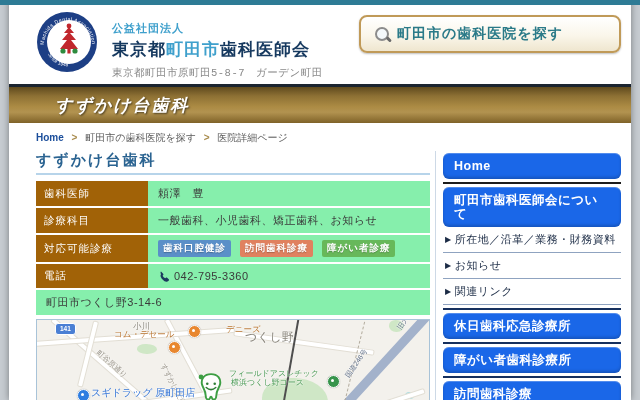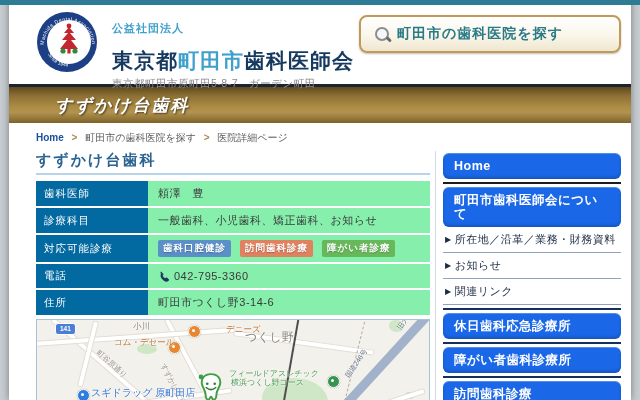--- a/index.html
+++ b/index.html
@@ -12,23 +12,23 @@
   .topbar{position:absolute;left:0;top:0;width:640px;height:5px;background:#2e7b95;z-index:10;}
   .page{
     position:absolute;left:9px;top:0;width:622px;height:400px;background:#ffffff;
     box-shadow:0 0 7px rgba(0,0,0,.4);overflow:hidden;
   }
   
   .header{position:relative;height:84px;background:#fff;}
   .logo{position:absolute;left:27px;top:11px;width:62px;height:62px;}
   .orgblock{position:absolute;left:103px;top:21px;}
   .org-type{font-size:11px;font-weight:bold;color:#3fa0cc;letter-spacing:1px;}
-  .org-name{font-size:21px;font-weight:bold;color:#16395f;letter-spacing:1px;line-height:25px;margin-top:12px;}
+  .org-name{font-size:17px;font-weight:bold;color:#16395f;letter-spacing:1px;line-height:25px;margin-top:1px;}
   .org-name .hl{color:#3fa0cc;}
-  .org-addr{font-size:10.5px;color:#8a8a8a;margin-top:4px;letter-spacing:.5px;}
+  .org-addr{font-size:10.5px;color:#8a8a8a;margin-top:4px;letter-spacing:.5px;font-family:Liberation Mono, monospace;}
   .search-btn{
     position:absolute;right:10px;top:15px;height:34px;min-width:230px;
     border:2px solid #c09a58;border-radius:8px;
     background:linear-gradient(180deg,#ffffff 0%,#faf6ea 55%,#efe6cf 100%);
     box-shadow:0 1px 2px rgba(0,0,0,.25), inset 0 1px 0 #fff;
     display:flex;align-items:center;gap:7px;padding:0 14px;cursor:pointer;
     color:#2a7a88;font-size:14px;font-weight:bold;letter-spacing:1px;
   }
   .mag{position:relative;width:15px;height:15px;display:inline-block;}
   .mag::before{content:"";position:absolute;left:0;top:0;width:10px;height:10px;border:2px solid #8c8c8c;border-radius:50%;background:#f4f8fa;}
@@ -52,21 +52,21 @@
   
   .content{display:flex;padding:0 10px 0 27px;}
   .main{width:394px;}
   .clinic-title{
     margin:0 0 6px 0;font-family:"DejaVu Serif","Liberation Serif",serif;
     font-size:15px;font-weight:bold;color:#2a6391;letter-spacing:2px;
     padding-bottom:3px;border-bottom:2px solid #b7d4ea;
   }
   .info-row{display:flex;margin-bottom:2px;}
   .info-label{
-    width:96px;flex:none;background:#0369a1;color:#fff;font-size:10.5px;
+    width:96px;flex:none;background:#a16207;color:#fff;font-size:10.5px;
     padding:5px 8px;letter-spacing:1px;display:flex;align-items:center;
   }
   .info-value{
     flex:1;background:#86efac;color:#3a3a3a;font-size:11px;
     padding:5px 10px;display:flex;align-items:center;gap:5px;letter-spacing:.5px;
   }
   .badge{
     display:inline-block;color:#fff;font-size:9.5px;font-weight:bold;
     padding:2px 5px;border-radius:2px;margin-right:4px;letter-spacing:1px;
     text-shadow:0 1px 1px rgba(0,0,0,.25);
@@ -197,21 +197,20 @@
         <div class="info-value">
           <span class="phone-ic">
             <svg width="11" height="11" viewBox="0 0 12 12">
                 <path d="M2.7 1.2c.4-.4 1-.3 1.4.1L5.6 3c.4.4.4 1 .1 1.4l-.7.8c.6 1.2 1.6 2.2 2.8 2.8l.8-.7c.4-.3 1-.3 1.4.1l1.7 1.5c.4.4.5 1 .1 1.4l-1 1c-.4.4-1 .6-1.6.4C6.4 11.2 3.6 8.4 2.8 5.6c-.2-.6 0-1.2.4-1.6z" fill="#1c3a5e"></path>
               </svg>
           </span>
           <span>042-795-3360</span>
         </div>
       </div>
       <div class="info-row">
-        <div class="info-label">住所</div>
         <div class="info-value">町田市つくし野3-14-6</div>
       </div>
 
       <div class="map">
 
         <div class="green" style="left:100px;top:24px;width:20px;height:10px;"></div>
         <div class="green" style="left:225px;top:58px;width:66px;height:46px;"></div>
         <div class="green" style="left:352px;top:0px;width:15px;height:12px;"></div>
 
         <div class="water" style="left:368px;top:72px;width:9px;height:7px;"></div>
@@ -229,21 +228,21 @@
         <div class="boundary" style="left:258px;top:48px;width:116px;transform:rotate(104deg);"></div>
 
         <span class="shield" style="left:18px;top:3px;">141</span>
         <span class="poi poi-orange" style="left:151px;top:5px;"></span>
         <span class="poi poi-orange" style="left:131px;top:21px;"></span>
         <span class="poi poi-blue" style="left:40px;top:69px;"></span>
         <span class="poi poi-green" style="left:290px;top:55px;"></span>
 
         <span class="mlabel ml-gray" style="left:96px;top:1px;">小川</span>
         <span class="mlabel ml-orange" style="left:164px;top:4px;">デニーズ</span>
-        <span class="mlabel ml-orange" style="left:52px;top:17px;">コム・デセール</span>
+        <span class="mlabel ml-orange" style="left:52px;top:9px;">コム・デセール</span>
         <span class="mlabel ml-gray" style="left:208px;top:9px;font-size:12px;">つくし野</span>
         <span class="mlabel ml-road" style="left:64px;top:28px;transform:rotate(42deg);">町谷原通り</span>
         <span class="mlabel ml-road" style="left:130px;top:42px;transform:rotate(63deg);">すずかけ大通り</span>
         <span class="mlabel ml-blue" style="left:54px;top:66px;">スギドラッグ 原町田店</span>
         <span class="mlabel ml-green" style="left:184px;top:49px;margin-left:8px;">フィールドアスレチック</span>
         <span class="mlabel ml-green" style="left:194px;top:58px;text-align:right;">横浜つくし野コース</span>
         <span class="mlabel ml-hwy" style="left:358px;top:6px;transform:rotate(-55deg);">旧大山街道</span>
         <span class="mlabel ml-hwy" style="left:306px;top:54px;transform:rotate(-55deg);">国道246号</span>
 
         <span class="tooth" style="left:160px;top:52px;">

